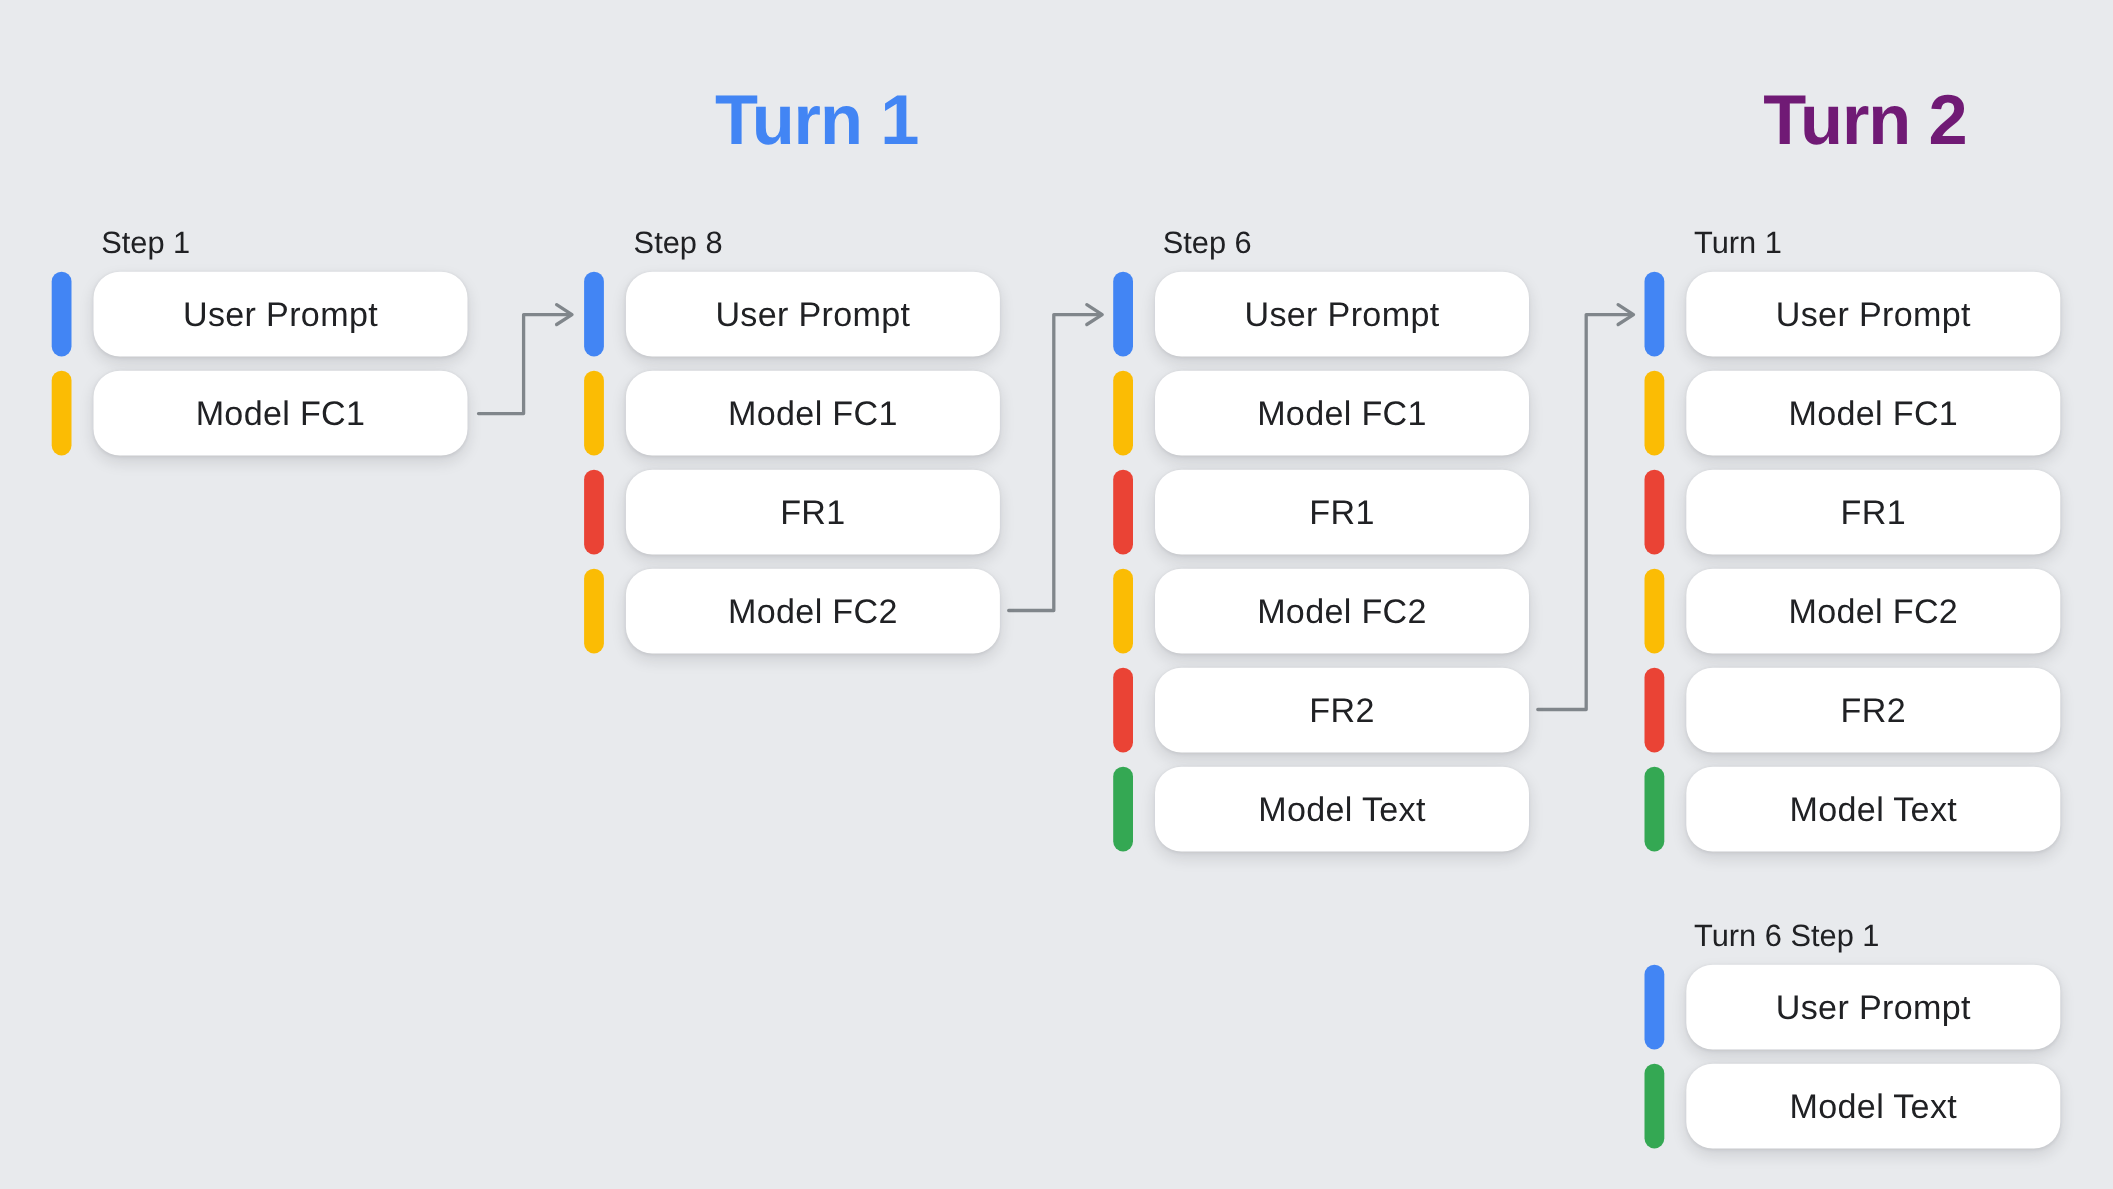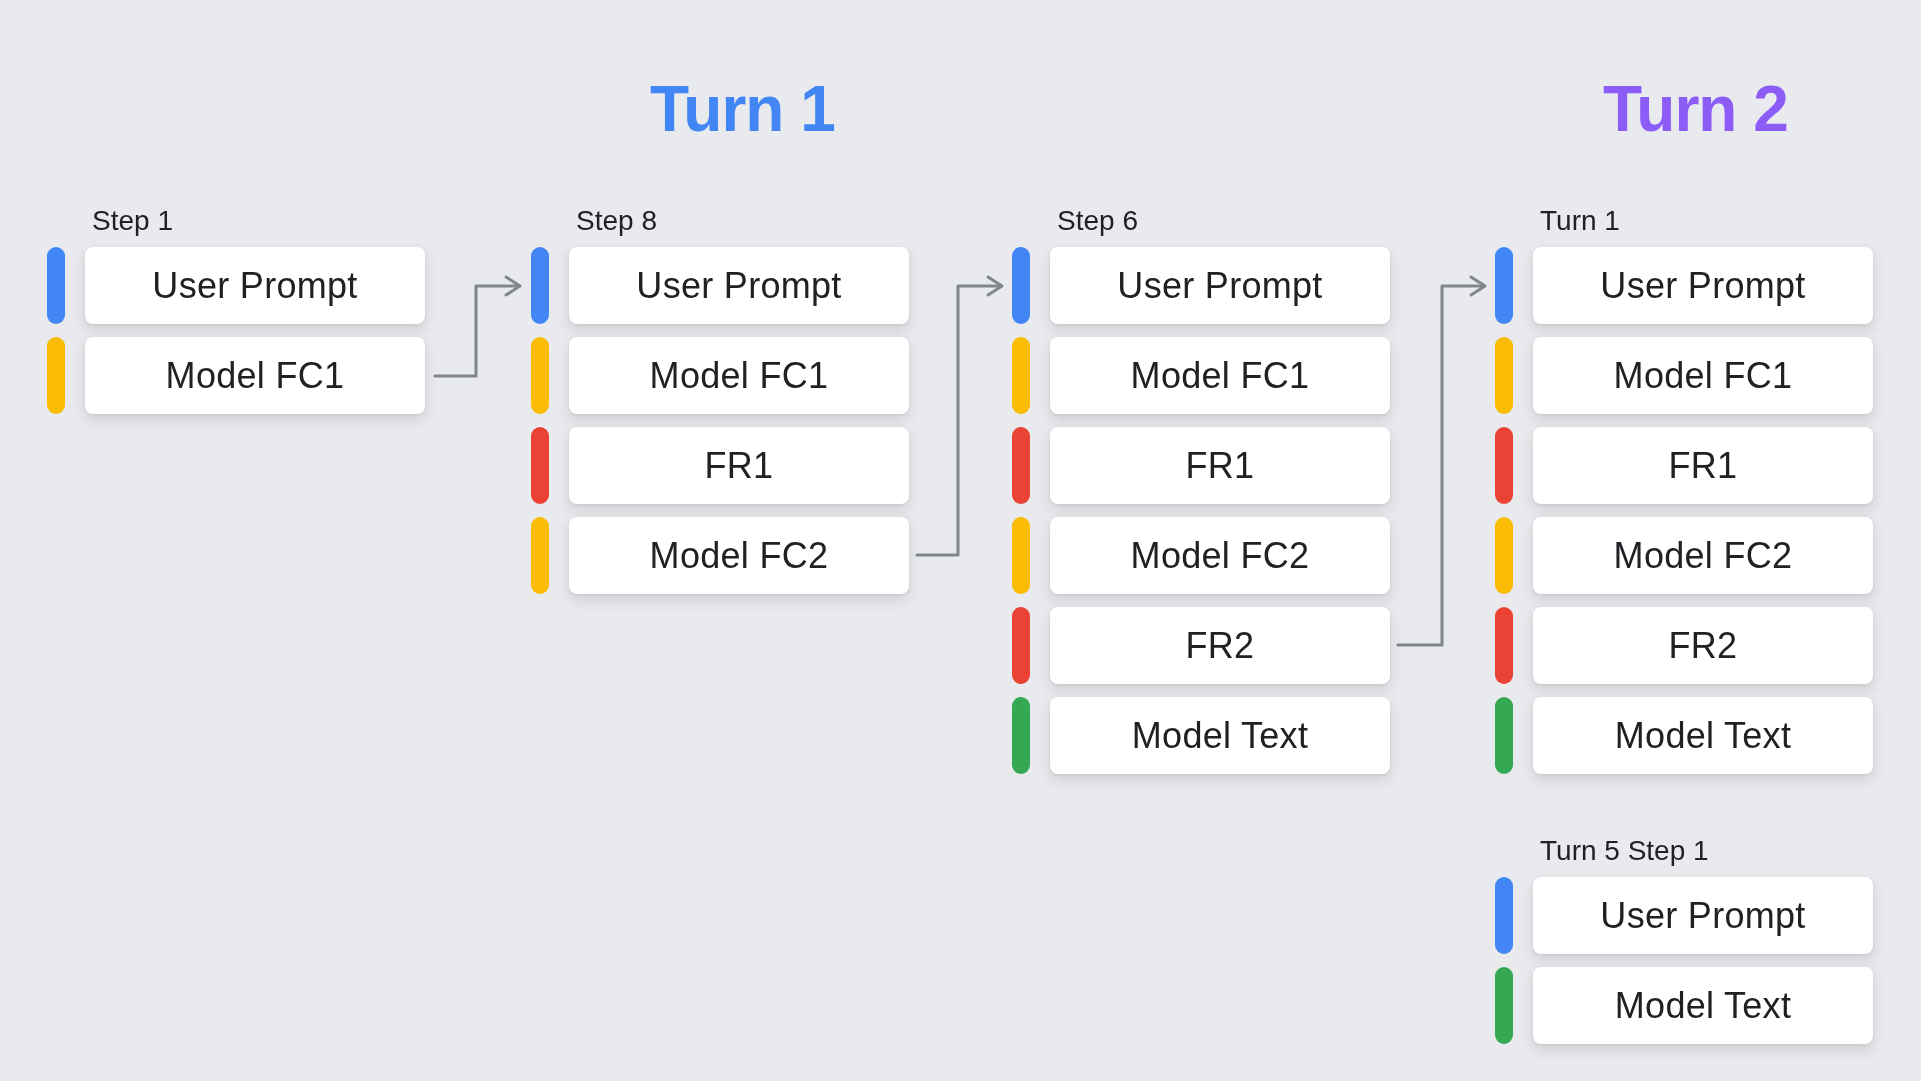--- a/index.html
+++ b/index.html
@@ -29,26 +29,26 @@
   }
   .bar {
     position: absolute;
     width: 18px; height: 77px;
     border-radius: 9px;
   }
   .card {
     position: absolute;
     width: 340px; height: 77px;
     background: #ffffff;
-    border-radius: 8px;
+    border-radius: 24px;
     box-shadow: 0 6px 14px rgba(32,33,36,0.13), 0 1px 3px rgba(32,33,36,0.07);
     display: flex;
     align-items: center;
     justify-content: center;
-    font-size: 36px;
+    font-size: 31px;
     letter-spacing: 0.3px;
     white-space: nowrap;
   }
   .arrows-layer {
     position: absolute;
     left: 0; top: 0;
     pointer-events: none;
   }
 </style>
 </head>
@@ -57,21 +57,21 @@
 <div class="canvas" id="canvas" style="background: rgb(232, 234, 237); margin-top: 17px;">
   <svg id="arrows" class="arrows-layer" width="1921" height="1081" viewBox="0 0 1921 1081">
       <polyline points="435,359 476,359 476,269 519,269" fill="none" stroke="#80868b" stroke-width="3" stroke-linejoin="round" stroke-linecap="round"></polyline>
       <polyline points="506,260 520,269 506,278" fill="none" stroke="#80868b" stroke-width="3" stroke-linejoin="round" stroke-linecap="round"></polyline>
       <polyline points="917,538 958,538 958,269 1001,269" fill="none" stroke="#80868b" stroke-width="3" stroke-linejoin="round" stroke-linecap="round"></polyline>
       <polyline points="988,260 1002,269 988,278" fill="none" stroke="#80868b" stroke-width="3" stroke-linejoin="round" stroke-linecap="round"></polyline>
       <polyline points="1398,628 1442,628 1442,269 1484,269" fill="none" stroke="#80868b" stroke-width="3" stroke-linejoin="round" stroke-linecap="round"></polyline>
       <polyline points="1471,260 1485,269 1471,278" fill="none" stroke="#80868b" stroke-width="3" stroke-linejoin="round" stroke-linecap="round"></polyline>
     </svg>
 <div class="turn-title" style="left: 650px; top: 56px; color: rgb(66, 133, 244);">Turn 1</div>
-    <div class="turn-title" style="left: 1603px; top: 56px; color: #8b5cf6;">Turn 2</div>
+    <div class="turn-title" style="left: 1603px; top: 56px; color: #701a75;">Turn 2</div>
     <div class="group-label" style="left: 92px; top: 190px; color: rgb(32, 33, 36);">Step 1</div>
     <div class="bar" style="left: 47px; top: 230px; width: 18px; height: 77px; background: rgb(66, 133, 244);"></div>
     <div class="card" style="left: 85px; top: 230px; width: 340px; height: 77px; color: rgb(32, 33, 36); background: rgb(255, 255, 255);">User Prompt</div>
     <div class="bar" style="left: 47px; top: 320px; width: 18px; height: 77px; background: rgb(251, 188, 4);"></div>
     <div class="card" style="left: 85px; top: 320px; width: 340px; height: 77px; color: rgb(32, 33, 36); background: rgb(255, 255, 255);">Model FC1</div>
     <div class="group-label" style="left: 576px; top: 190px; color: rgb(32, 33, 36);">Step 8</div>
     <div class="bar" style="left: 531px; top: 230px; width: 18px; height: 77px; background: rgb(66, 133, 244);"></div>
     <div class="card" style="left: 569px; top: 230px; width: 340px; height: 77px; color: rgb(32, 33, 36); background: rgb(255, 255, 255);">User Prompt</div>
     <div class="bar" style="left: 531px; top: 320px; width: 18px; height: 77px; background: rgb(251, 188, 4);"></div>
     <div class="card" style="left: 569px; top: 320px; width: 340px; height: 77px; color: rgb(32, 33, 36); background: rgb(255, 255, 255);">Model FC1</div>
@@ -98,18 +98,18 @@
     <div class="bar" style="left: 1495px; top: 320px; width: 18px; height: 77px; background: rgb(251, 188, 4);"></div>
     <div class="card" style="left: 1533px; top: 320px; width: 340px; height: 77px; color: rgb(32, 33, 36); background: rgb(255, 255, 255);">Model FC1</div>
     <div class="bar" style="left: 1495px; top: 410px; width: 18px; height: 77px; background: rgb(234, 67, 53);"></div>
     <div class="card" style="left: 1533px; top: 410px; width: 340px; height: 77px; color: rgb(32, 33, 36); background: rgb(255, 255, 255);">FR1</div>
     <div class="bar" style="left: 1495px; top: 500px; width: 18px; height: 77px; background: rgb(251, 188, 4);"></div>
     <div class="card" style="left: 1533px; top: 500px; width: 340px; height: 77px; color: rgb(32, 33, 36); background: rgb(255, 255, 255);">Model FC2</div>
     <div class="bar" style="left: 1495px; top: 590px; width: 18px; height: 77px; background: rgb(234, 67, 53);"></div>
     <div class="card" style="left: 1533px; top: 590px; width: 340px; height: 77px; color: rgb(32, 33, 36); background: rgb(255, 255, 255);">FR2</div>
     <div class="bar" style="left: 1495px; top: 680px; width: 18px; height: 77px; background: rgb(52, 168, 83);"></div>
     <div class="card" style="left: 1533px; top: 680px; width: 340px; height: 77px; color: rgb(32, 33, 36); background: rgb(255, 255, 255);">Model Text</div>
-    <div class="group-label" style="left: 1540px; top: 820px; color: rgb(32, 33, 36);">Turn 5 Step 1</div>
+    <div class="group-label" style="left: 1540px; top: 820px; color: rgb(32, 33, 36);">Turn 6 Step 1</div>
     <div class="bar" style="left: 1495px; top: 860px; width: 18px; height: 77px; background: rgb(66, 133, 244);"></div>
     <div class="card" style="left: 1533px; top: 860px; width: 340px; height: 77px; color: rgb(32, 33, 36); background: rgb(255, 255, 255);">User Prompt</div>
     <div class="bar" style="left: 1495px; top: 950px; width: 18px; height: 77px; background: rgb(52, 168, 83);"></div>
     <div class="card" style="left: 1533px; top: 950px; width: 340px; height: 77px; color: rgb(32, 33, 36); background: rgb(255, 255, 255);">Model Text</div>
   </div>
 
 </body></html>

